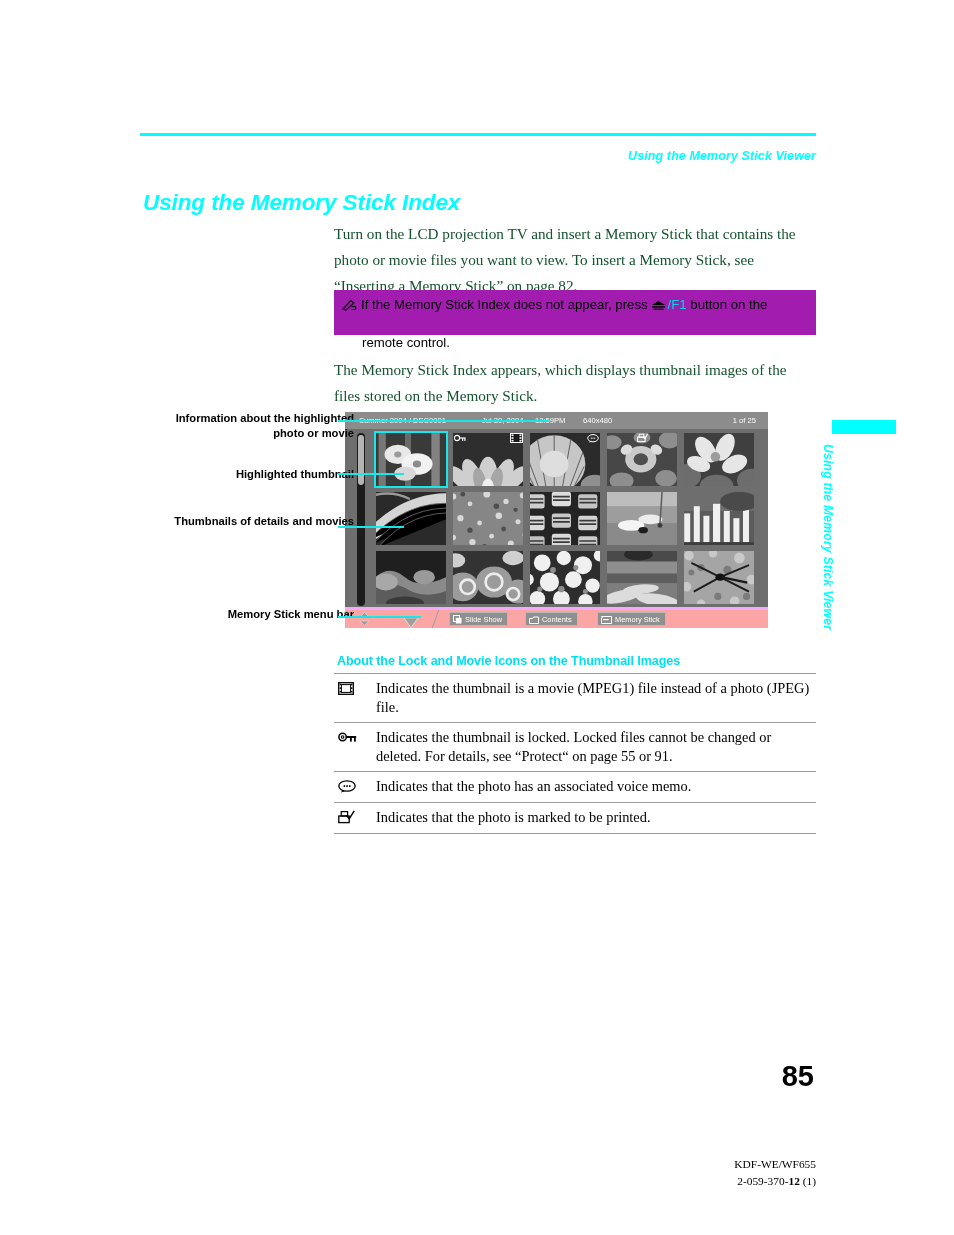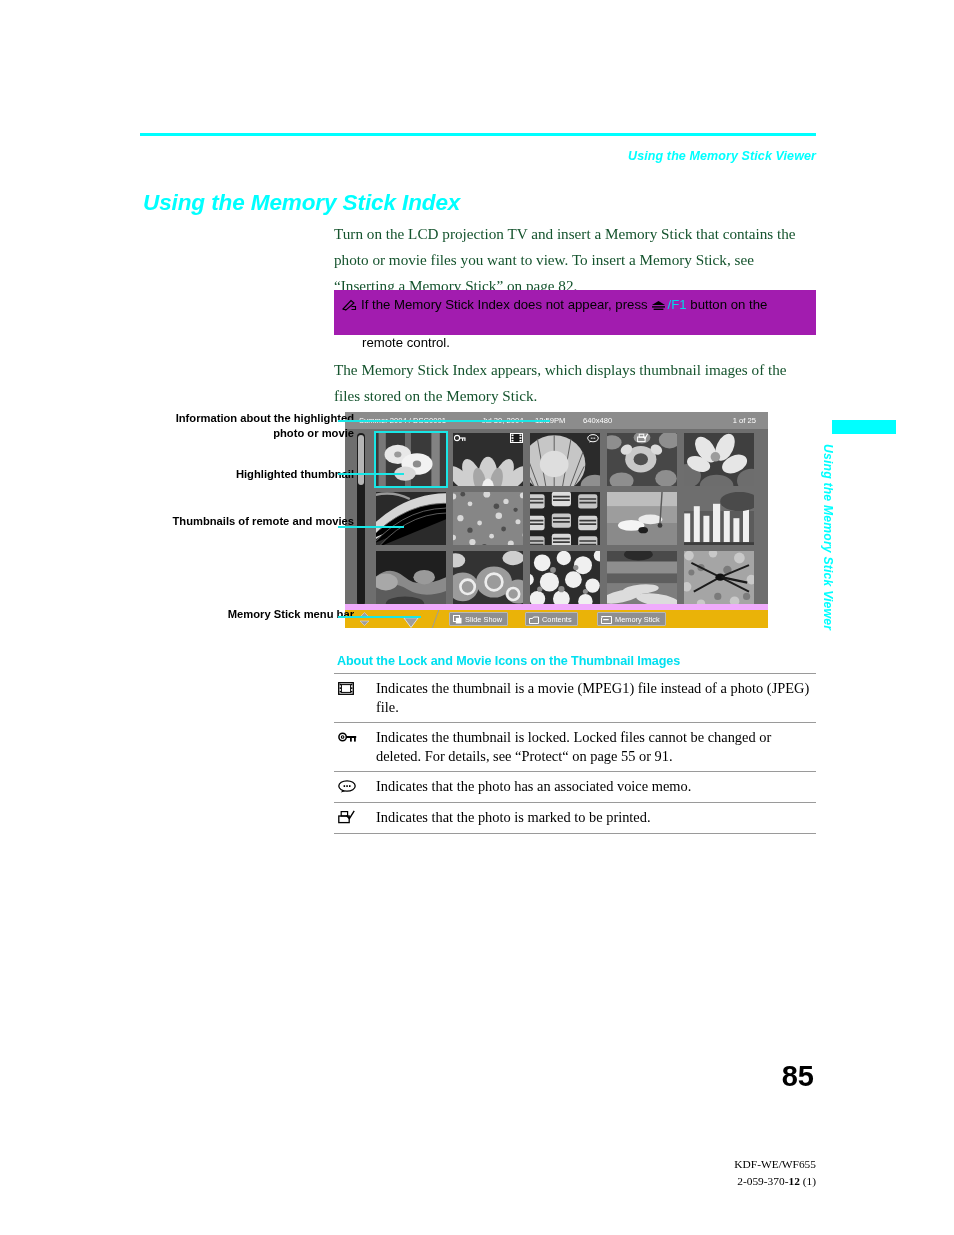--- a/index.html
+++ b/index.html
@@ -202,22 +202,22 @@
   .badge-lock  { left: 4px;  top: 3px; }
   .badge-movie { right: 3px; top: 2px; }
   .badge-voice { right: 4px; top: 3px; }
   .badge-print { left: 33px; top: 2px; }
 
   .tv-menubar {
     position: absolute;
     left: 0; bottom: 0;
     width: 423px;
     height: 18px;
-    background: #eab308;
-    border-top: 6px solid #f0abfc;
+    background: #fca5a5;
+    border-top: 3px solid #f0abfc;
   }
   .mb-nav {
     position: absolute;
     left: 2px; top: 0;
     width: 92px; height: 18px;
   }
   .mb-arrow-ud {
     position: absolute;
     left: 12px; top: 2px;
   }
@@ -828,21 +828,21 @@
       </div>
     </div>
   </div>
 
   <div class="callout" id="callout-0">Information about the highlighted photo or movie</div>
   <div class="leader" id="leader-0"></div>
 
   <div class="callout" id="callout-1">Highlighted thumbnail</div>
   <div class="leader" id="leader-1"></div>
 
-  <div class="callout" id="callout-2">Thumbnails of remote and movies</div>
+  <div class="callout" id="callout-2">Thumbnails of details and movies</div>
   <div class="leader" id="leader-2"></div>
 
   <div class="callout" id="callout-3">Memory Stick menu bar</div>
   <div class="leader" id="leader-3"></div>
 
   <div class="sub-head">About the Lock and Movie Icons on the Thumbnail Images</div>
 
   <table class="icon-table">
     <tbody>
       <tr>

